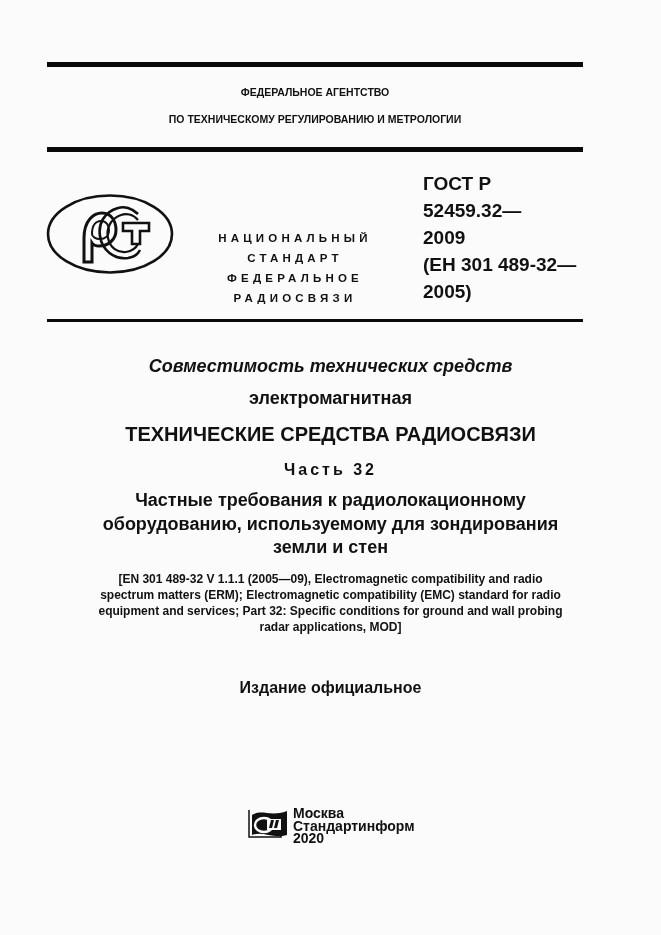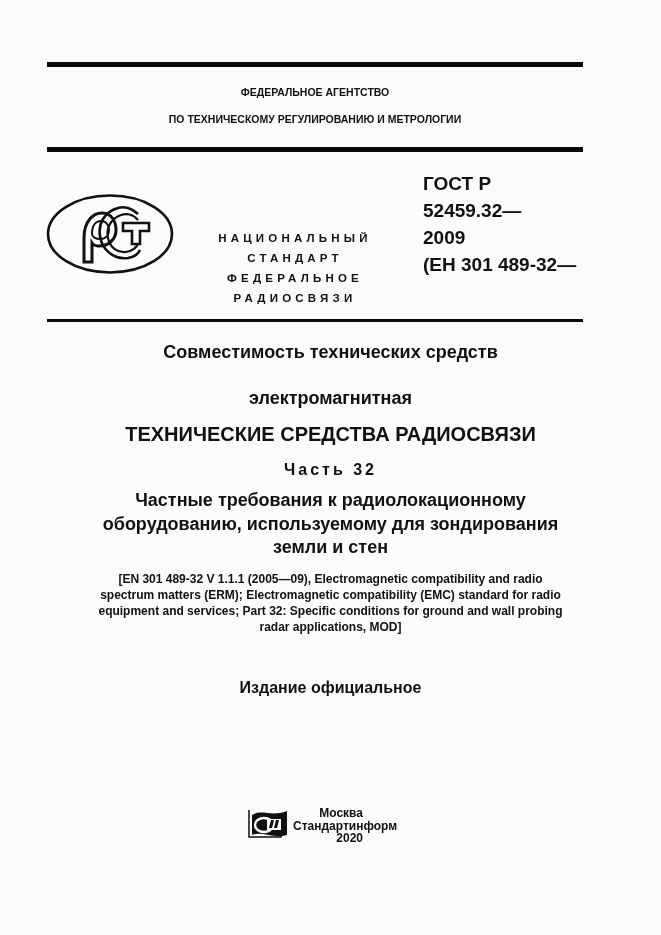--- a/index.html
+++ b/index.html
@@ -19,21 +19,21 @@
     .gost {
       left: 423px; top: 170px; font-size: 19px; font-weight: bold;
       line-height: 27px;
     }
     .t1 { left: 40px; width: 581px; font-size: 18px; line-height: 24px; }
     .t2 { left: 40px; width: 581px; font-size: 20px; }
     .t3 { left: 40px; width: 581px; font-size: 16px; letter-spacing: 3px; }
     .t4 { left: 40px; width: 581px; font-size: 18px; line-height: 23.5px; }
     .t5 { left: 60px; width: 541px; font-size: 12px; line-height: 16px; }
     .t6 { left: 40px; width: 581px; font-size: 16px; }
-    .pub { left: 293px; width: 70px; font-size: 12px; line-height: 12.5px; text-align: right; font-weight: bold; }
+    .pub { left: 293px; width: 70px; font-size: 14px; line-height: 12.5px; text-align: left; font-weight: bold; }
   </style>
 </head>
 <body>
 
 <div class="rule" style="left:47px; top:62px; width:536px; height:5px;"></div>
 
 <div class="abs center agency" style="top:86px;">ФЕДЕРАЛЬНОЕ АГЕНТСТВО</div>
 <div class="abs center agency" style="top:113px;">ПО ТЕХНИЧЕСКОМУ РЕГУЛИРОВАНИЮ И МЕТРОЛОГИИ</div>
 
 <div class="rule" style="left:47px; top:147px; width:536px; height:5px;"></div>
@@ -57,25 +57,26 @@
   <div>СТАНДАРТ</div>
   <div>ФЕДЕРАЛЬНОЕ</div>
   <div>РАДИОСВЯЗИ</div>
 </div>
 
 <div class="abs gost">
   <div>ГОСТ Р</div>
   <div>52459.32—</div>
   <div>2009</div>
   <div>(ЕН 301 489-32—</div>
+  <div>2005)</div>
 </div>
 
 <div class="rule" style="left:47px; top:319px; width:536px; height:3px;"></div>
 
-<div class="abs center t1" style="top:340px;">Совместимость технических средств</div>
+<div class="abs center t1" style="top:354px;font-style:italic;">Совместимость технических средств</div>
 <div class="abs center t1" style="top:386px;">электромагнитная</div>
 <div class="abs center t2" style="top:423px;">ТЕХНИЧЕСКИЕ СРЕДСТВА РАДИОСВЯЗИ</div>
 <div class="abs center t3" style="top:461px;">Часть 32</div>
 
 <div class="abs center t4" style="top:489px;">
   <div>Частные требования к радиолокационному</div>
   <div>оборудованию, используемому для зондирования</div>
   <div>земли и стен</div>
 </div>
 

